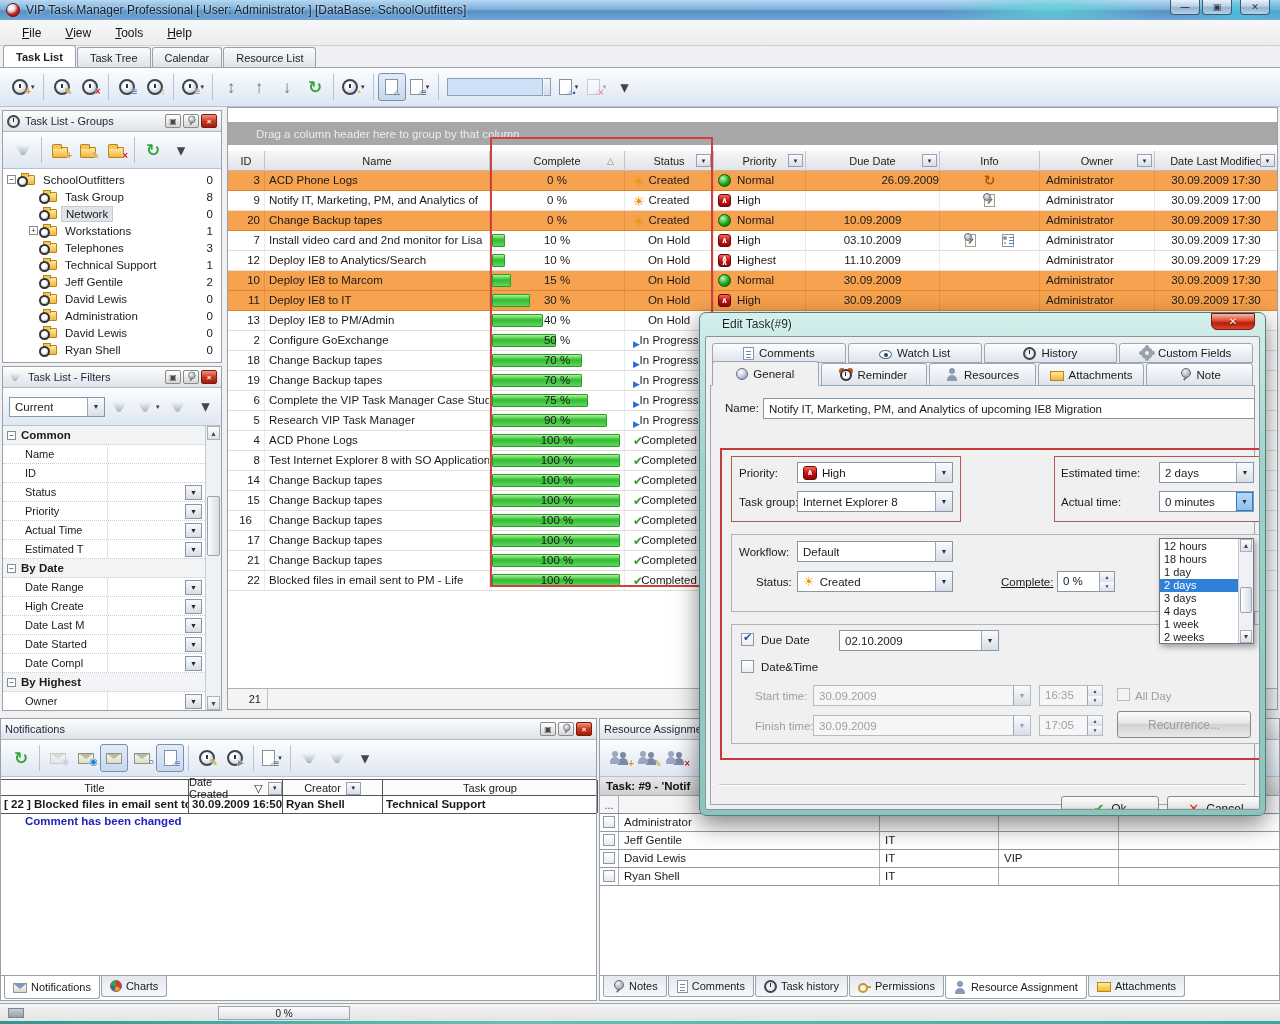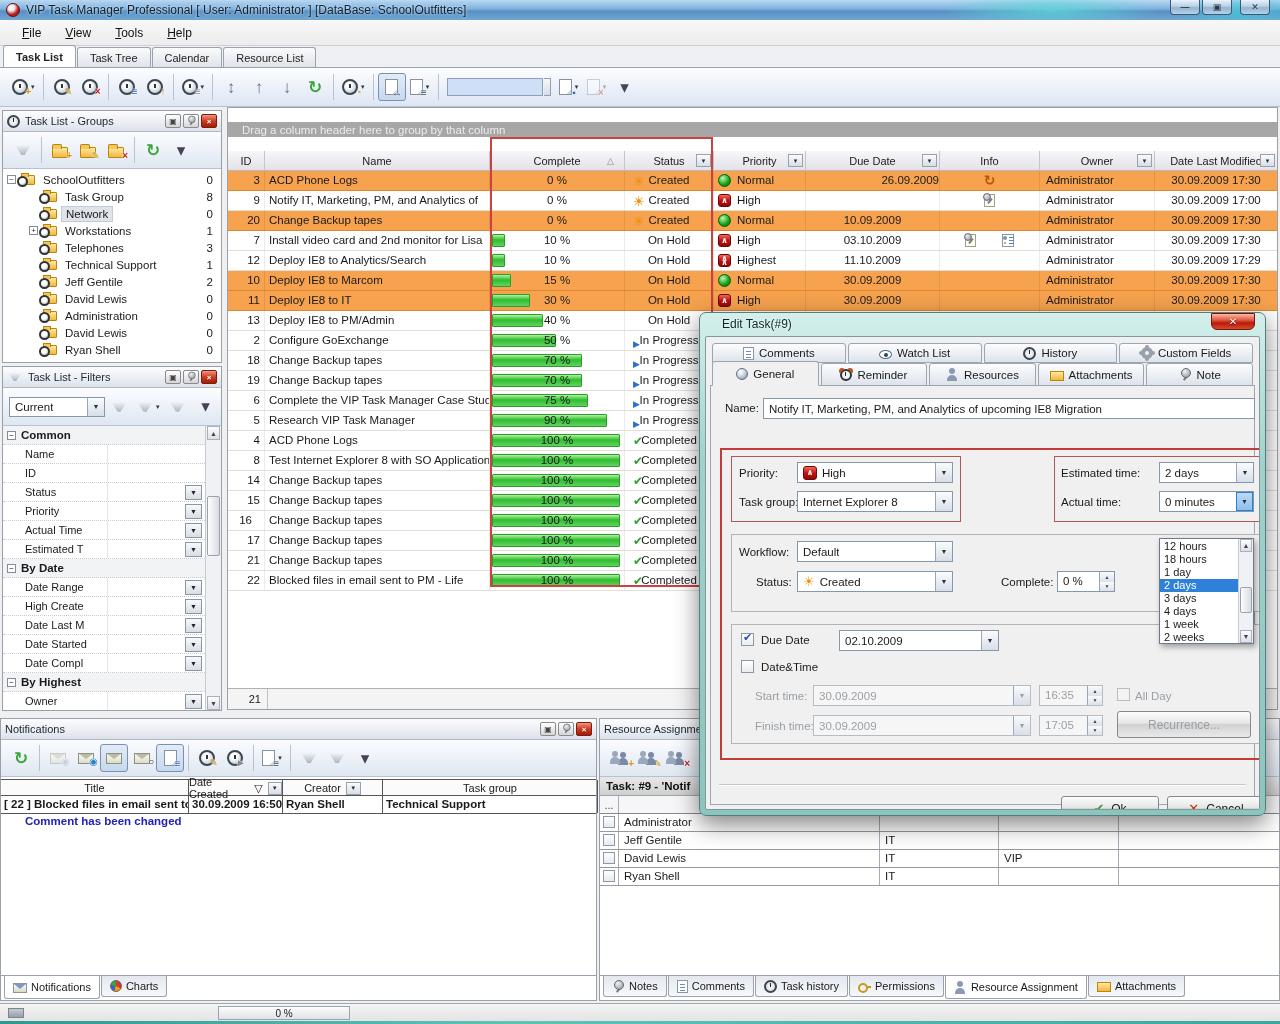--- a/index.html
+++ b/index.html
@@ -104,21 +104,21 @@
   .flabel{position:absolute;left:22px;white-space:nowrap;overflow:hidden;max-width:82px;}
   .frow.section .flabel{left:18px;font-size:11.5px;max-width:160px;}
   .fdiv{position:absolute;left:104px;top:0;bottom:0;width:1px;background:#e2e4e8;}
   .fddbtn{position:absolute;right:3px;top:2px;width:17px;height:15px;border:1px solid #8a96a4;background:linear-gradient(#f8f9fb,#d8dee6);font-size:7px;display:flex;align-items:center;justify-content:center;color:#223;}
   .vscroll{position:absolute;right:0;top:59px;bottom:0;width:16px;background:#f0f1f4;border-left:1px solid #c6cad2;}
   .vsbtn{position:absolute;left:1px;right:1px;height:14px;background:linear-gradient(#fdfdfd,#dcdfe5);border:1px solid #aab0ba;font-size:7px;color:#445;display:flex;align-items:center;justify-content:center;}
   .vsthumb{position:absolute;left:1px;right:1px;background:linear-gradient(90deg,#fdfdfd,#d8dce2);border:1px solid #9aa2ae;border-radius:2px;}
 
   
   #main-grid{position:absolute;left:227px;top:107px;width:1051px;height:603px;background:#fff;border:1px solid #98a0ac;overflow:hidden;}
-  #dragband{position:absolute;left:0;top:14px;width:100%;height:15px;background:#a7a7a7;color:#ececec;display:flex;align-items:center;padding-left:14px;font-size:11.5px;}
+  #dragband{position:absolute;left:0;top:14px;width:100%;height:23px;background:#a7a7a7;color:#ececec;display:flex;align-items:center;padding-left:28px;font-size:11.5px;}
   #gridheader{position:absolute;left:0;top:43px;width:100%;height:20px;background:linear-gradient(#f7f7f9,#e2e2e8);border-bottom:1px solid #b8b8c0;}
   .hcell{position:absolute;top:0;height:20px;border-right:1px solid #c4c4cc;display:flex;align-items:center;justify-content:center;font-size:11px;color:#222;}
   .hfilter{position:absolute;right:2px;top:3px;width:15px;height:13px;border:1px solid #98a0ac;background:linear-gradient(#fafbfc,#d8dee6);font-size:6px;display:flex;align-items:center;justify-content:center;color:#234;}
   .hsort{position:absolute;right:10px;font-size:9px;color:#888;}
   #taskrows{position:absolute;left:0;top:63px;width:100%;}
   .trow{position:relative;height:20px;background:#fff;border-bottom:1px solid #e4dfd6;}
   .trow.hl{background:#f6a24e;border-bottom:1px solid #dd8830;}
   .tcell{position:absolute;top:0;height:19px;line-height:19px;border-right:1px solid rgba(0,0,0,.08);font-size:11.5px;white-space:nowrap;overflow:hidden;}
   .cbar{position:absolute;left:2px;top:3px;height:13px;background:linear-gradient(#b4f0a2,#2ebe2e 45%,#64d264);border:1px solid #28a028;border-radius:1px;}
   .cpct{position:absolute;left:0;right:0;text-align:center;}
@@ -1219,21 +1219,21 @@
         <span class="combo" style="left:86px;top:155px;width:156px;">
           <span class="cval">Default</span>
           <span class="cbtn">▼</span>
         </span>
         <span class="glabel" style="left:45px;top:190px;">Status:</span>
         <span class="combo" style="left:86px;top:185px;width:156px;">
           <span class="dlg-st-ic">☀</span>
           <span class="cval">Created</span>
           <span class="cbtn">▼</span>
         </span>
-        <span class="glabel" style="left:290px;top:190px;">Complete:</span>
+        <span class="glabel" style="left:290px;top:190px;text-decoration:underline;">Complete:</span>
         <span class="spin" style="left:346px;top:185px;width:58px;">
           <span class="sval">0 %</span>
           <span class="sbtns">
               <span>▲</span>
               <span>▼</span>
             </span>
         </span>
 
         <div class="gbox gray" style="left:20px;top:238px;width:533px;height:120px;"></div>
         <span class="cb checked" style="position:absolute;left:30px;top:247px;"></span>

